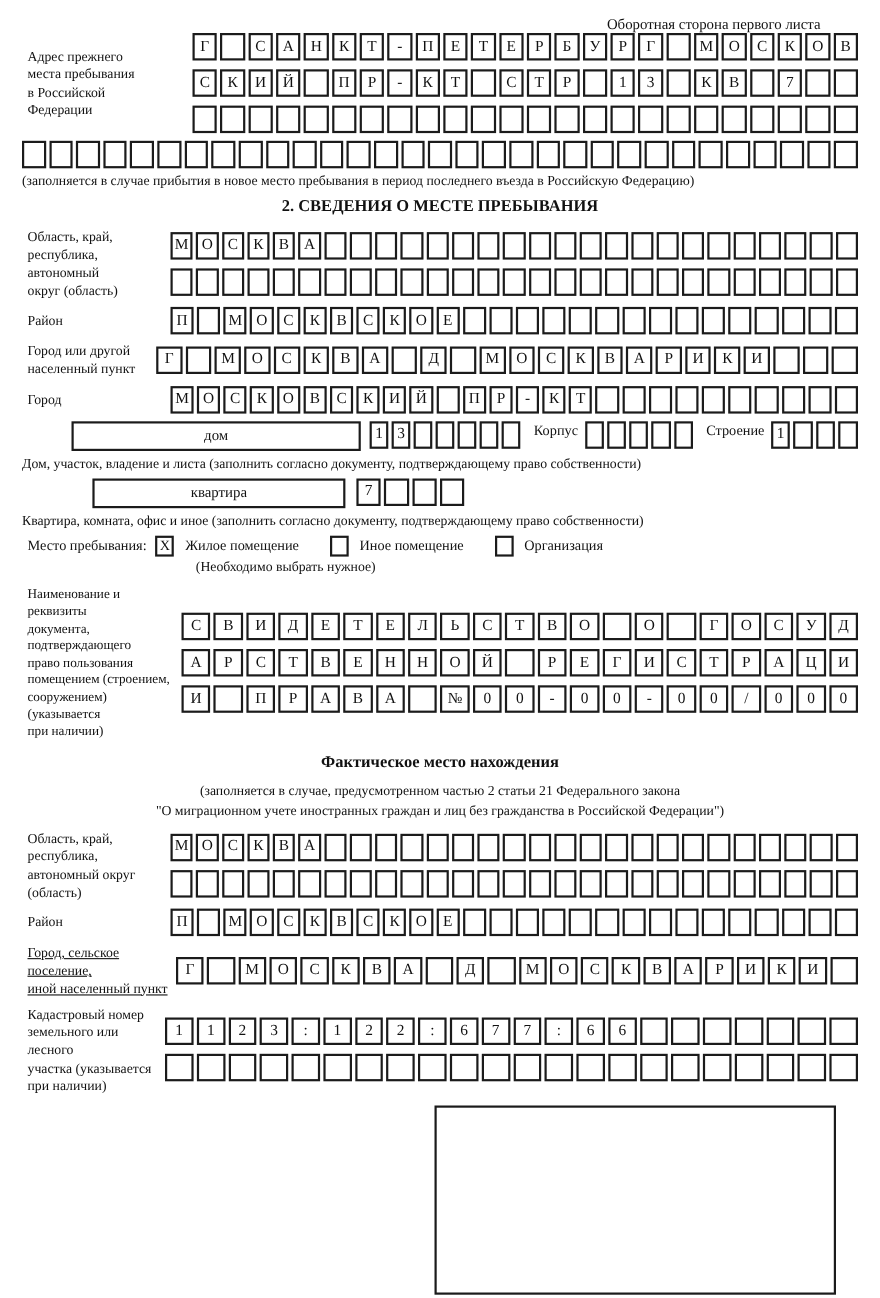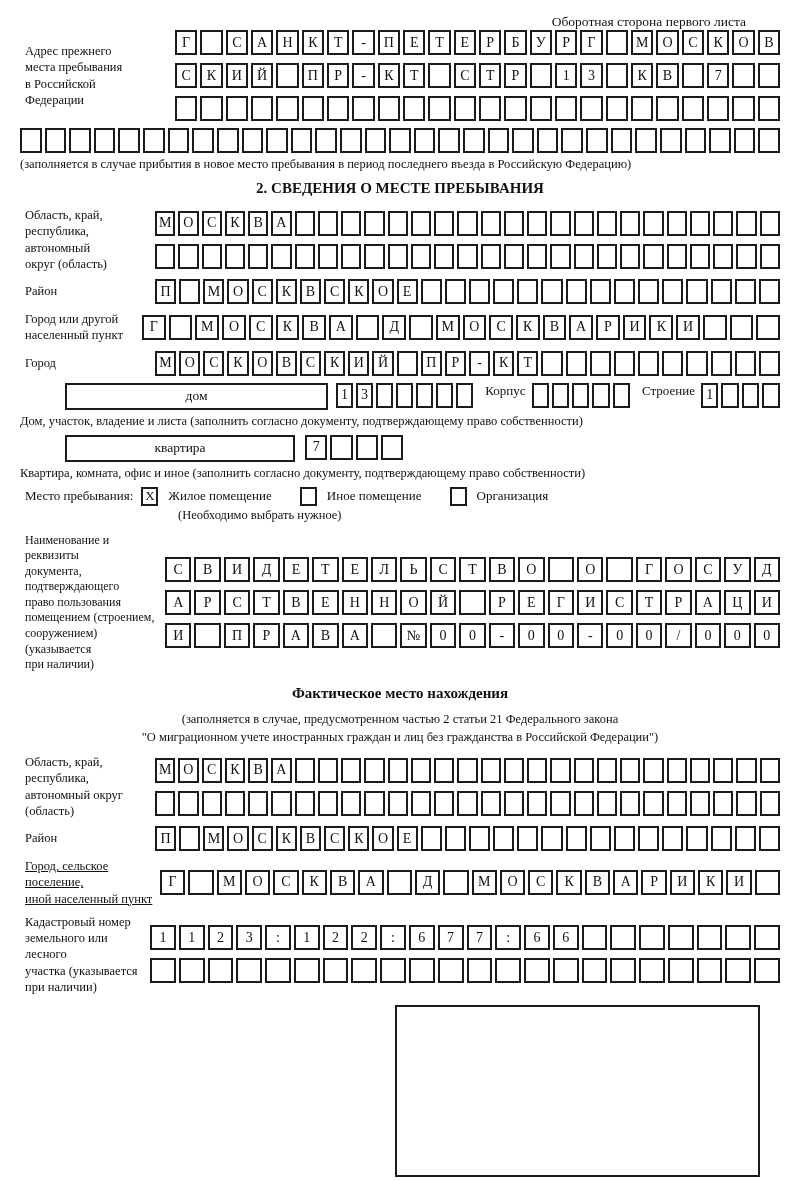--- a/index.html
+++ b/index.html
@@ -40,21 +40,21 @@
   .sec-title{
     text-align:center;font-weight:bold;font-size:15px;margin:8px 0 10px 0;
   }
   
   .inline-row{display:flex;margin:2px 0 4px 0;}
   .widebox{
     border:2px solid #1b1b1b;height:27px;box-sizing:border-box;
     display:flex;align-items:center;justify-content:center;font-size:13.5px;
   }
   .wb-dom{width:325px;margin-left:45px;}
-  .wb-kv{width:230px;margin-left:45px;}
+  .wb-kv{width:230px;margin-left:64px;}
   .boxes-inline{display:grid;gap:3px;}
   .bi-7{width:170px;margin-left:8px;}
   .bi-5{width:122px;}
   .bi-4{width:98px;}
   .inlbl{font-size:13px;margin:0 6px 0 12px;}
   
   .mesto-row{display:flex;align-items:center;margin:4px 0 2px 0;font-size:13px;}
   .mesto-label{padding-left:5px;margin-right:8px;}
   .cbox{
     border:2px solid #1b1b1b;width:17px;height:19px;box-sizing:border-box;

